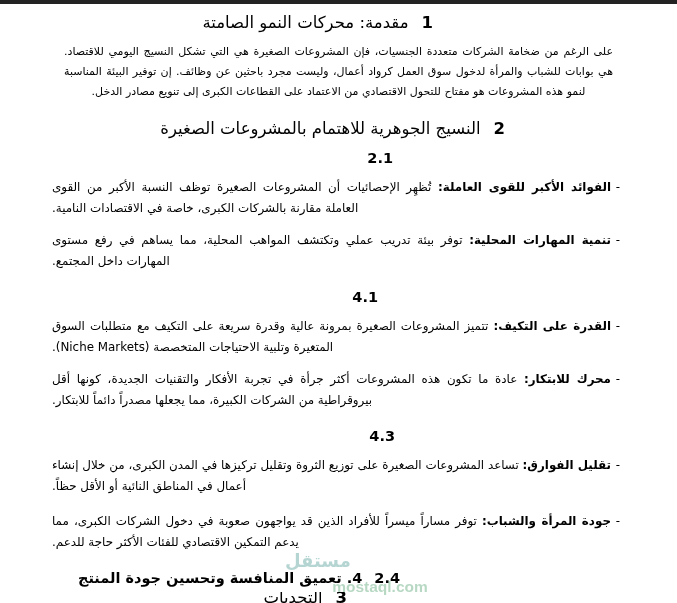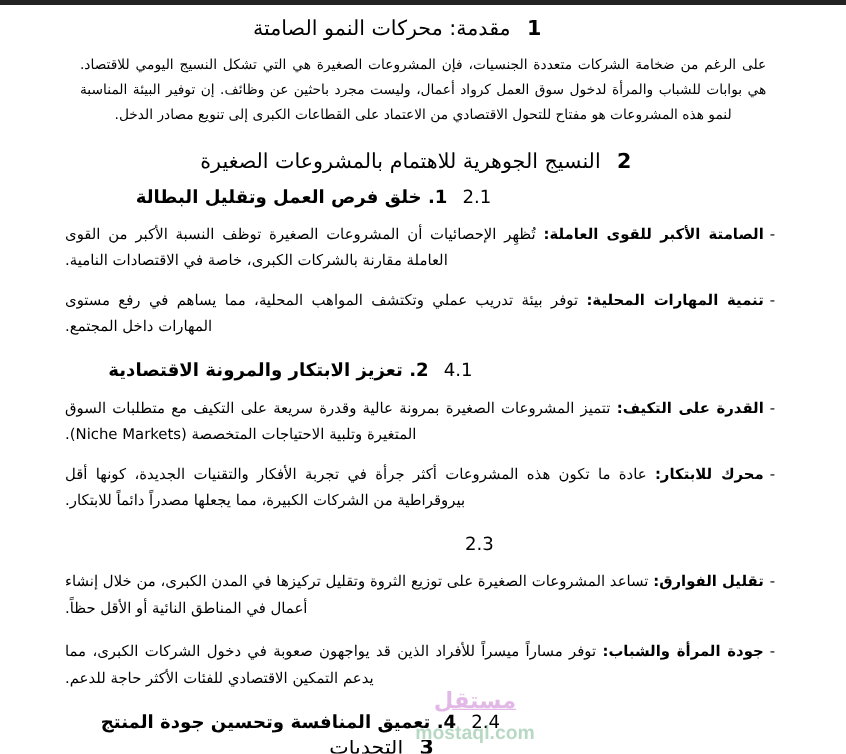--- a/index.html
+++ b/index.html
@@ -62,21 +62,21 @@
 
   .h2-row {
     display: flex;
     flex-direction: row;
     align-items: baseline;
     justify-content: flex-start;
     margin: 0;
   }
   .h2-num {
     font-size: 14.5px;
-    font-weight: normal;
+    font-weight: bold;
     margin-left: 12px;
     direction: ltr;
   }
   .h2-text {
     font-size: 14.5px;
     font-weight: bold;
     white-space: nowrap;
   }
 
   
@@ -122,26 +122,25 @@
     top: 552px;
     width: 190px;
     height: 46px;
     pointer-events: none;
     z-index: 5;
     opacity: 0.30;
   }
   #watermark .wm-logo {
     font-size: 18px;
     font-weight: bold;
-    color: #a21caf;
-    text-align: center;
+    color: #0f766e;
+    text-align: left;
     line-height: 1;
     letter-spacing: 0.5px;
     direction: rtl;
-    text-decoration: underline;
   }
   #watermark .wm-url {
     font-size: 15.5px;
     font-weight: bold;
     color: #15803d;
     text-align: center;
     line-height: 1;
     margin-top: 9px;
     direction: ltr;
     font-family: "Liberation Sans", sans-serif;
@@ -180,52 +179,50 @@
 
   <p class="para" style="margin-top:10px;">على الرغم من ضخامة الشركات متعددة الجنسيات، فإن المشروعات الصغيرة هي التي تشكل النسيج اليومي للاقتصاد. هي بوابات للشباب والمرأة لدخول سوق العمل كرواد أعمال، وليست مجرد باحثين عن وظائف. إن توفير البيئة المناسبة لنمو هذه المشروعات هو مفتاح للتحول الاقتصادي من الاعتماد على القطاعات الكبرى إلى تنويع مصادر الدخل.</p>
 
   <div class="h1-row" style="padding-right:160px; margin-top:17px;">
     <span class="h1-num">2</span>
     <span class="h1-text">النسيج الجوهرية للاهتمام بالمشروعات الصغيرة</span>
   </div>
 
   <div class="h2-row" style="padding-right:272px; margin-top:12px;">
     <span class="h2-num">2.1</span>
-    <span class="h2-text">1. خلق فرص العمل وتقليل البطالة</span>
   </div>
 
   <div style="padding:0 40px 0 40px; margin-top:11px;">
     <div class="bullet">
       <span class="bullet-mark">-</span>
-      <span class="bullet-body"><span class="bullet-lead">الصامتة الأكبر للقوى العاملة:</span><span> تُظهِر الإحصائيات أن المشروعات الصغيرة توظف النسبة الأكبر من القوى العاملة مقارنة بالشركات الكبرى، خاصة في الاقتصادات النامية.</span></span>
+      <span class="bullet-body"><span class="bullet-lead">الفوائد الأكبر للقوى العاملة:</span><span> تُظهِر الإحصائيات أن المشروعات الصغيرة توظف النسبة الأكبر من القوى العاملة مقارنة بالشركات الكبرى، خاصة في الاقتصادات النامية.</span></span>
     </div>
     <div class="bullet" style="margin-top:11px;">
       <span class="bullet-mark">-</span>
       <span class="bullet-body"><span class="bullet-lead">تنمية المهارات المحلية:</span><span> توفر بيئة تدريب عملي وتكتشف المواهب المحلية، مما يساهم في رفع مستوى المهارات داخل المجتمع.</span></span>
     </div>
   </div>
 
   <div class="h2-row" style="padding-right:287px; margin-top:17px;">
     <span class="h2-num">4.1</span>
-    <span class="h2-text">2. تعزيز الابتكار والمرونة الاقتصادية</span>
   </div>
 
   <div style="padding:0 40px 0 40px; margin-top:11px;">
     <div class="bullet">
       <span class="bullet-mark">-</span>
       <span class="bullet-body"><span class="bullet-lead">القدرة على التكيف:</span><span> تتميز المشروعات الصغيرة بمرونة عالية وقدرة سريعة على التكيف مع متطلبات السوق المتغيرة وتلبية الاحتياجات المتخصصة (Niche Markets).</span></span>
     </div>
     <div class="bullet" style="margin-top:11px;">
       <span class="bullet-mark">-</span>
       <span class="bullet-body"><span class="bullet-lead">محرك للابتكار:</span><span> عادة ما تكون هذه المشروعات أكثر جرأة في تجربة الأفكار والتقنيات الجديدة، كونها أقل بيروقراطية من الشركات الكبيرة، مما يجعلها مصدراً دائماً للابتكار.</span></span>
     </div>
   </div>
 
   <div class="h2-row" style="padding-right:270px; margin-top:17px;">
-    <span class="h2-num">2.3</span>
+    <span class="h2-num">4.3</span>
   </div>
 
   <div style="padding:0 40px 0 40px; margin-top:11px;">
     <div class="bullet">
       <span class="bullet-mark">-</span>
       <span class="bullet-body"><span class="bullet-lead">تقليل الفوارق:</span><span> تساعد المشروعات الصغيرة على توزيع الثروة وتقليل تركيزها في المدن الكبرى، من خلال إنشاء أعمال في المناطق النائية أو الأقل حظاً.</span></span>
     </div>
     <div class="bullet" style="margin-top:14px;">
       <span class="bullet-mark">-</span>
       <span class="bullet-body"><span class="bullet-lead">جودة المرأة والشباب:</span><span> توفر مساراً ميسراً للأفراد الذين قد يواجهون صعوبة في دخول الشركات الكبرى، مما يدعم التمكين الاقتصادي للفئات الأكثر حاجة للدعم.</span></span>

